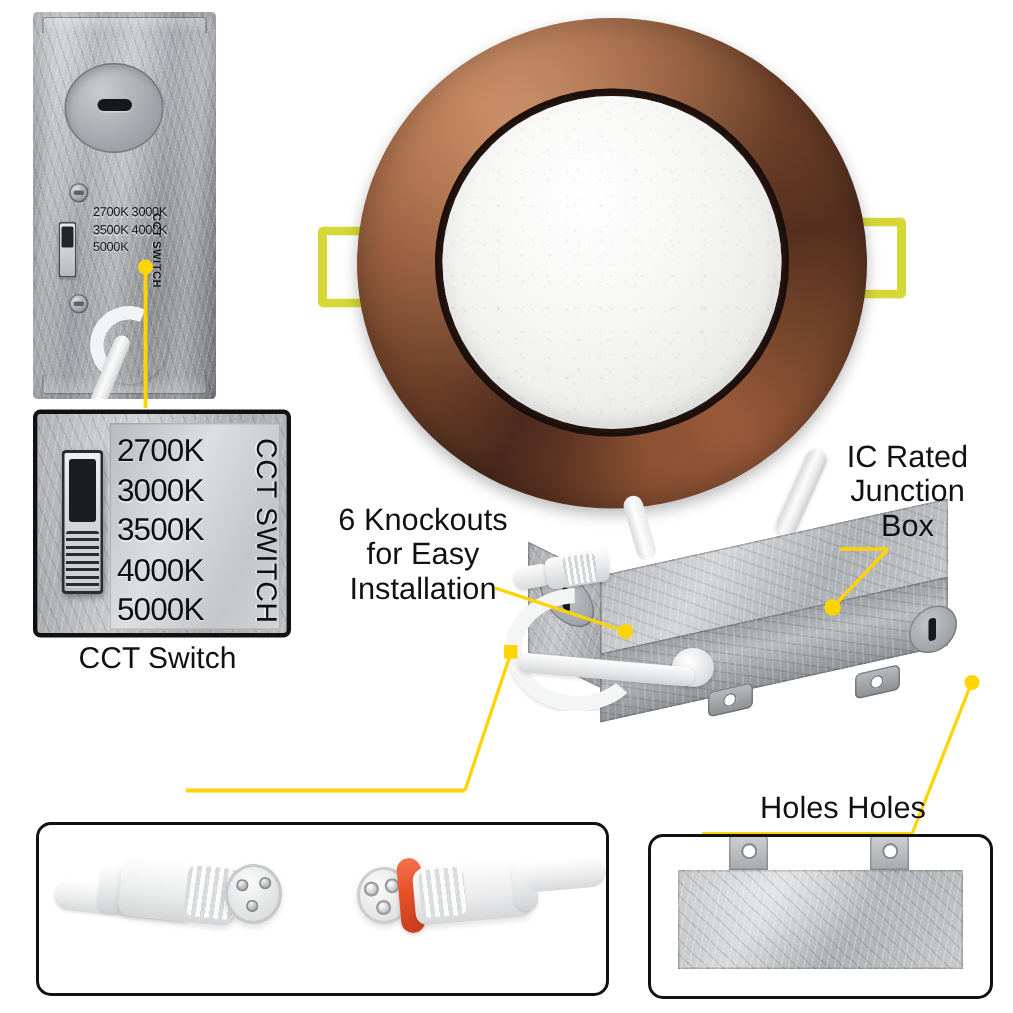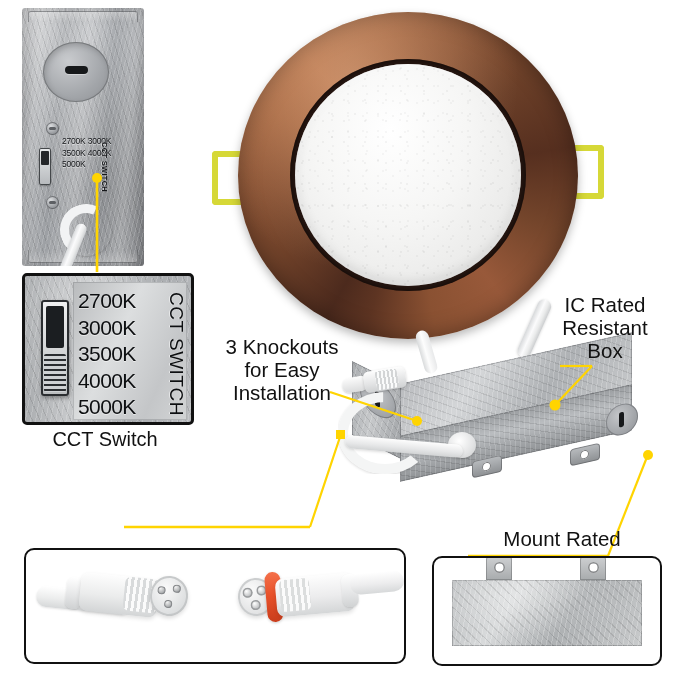--- a/index.html
+++ b/index.html
@@ -508,27 +508,27 @@
 
     <line x1="124" y1="527" x2="310" y2="527" stroke="#FFD400" stroke-width="2.6"></line>
     <line x1="310" y1="527" x2="340" y2="437" stroke="#FFD400" stroke-width="2.2"></line>
     <rect x="336" y="430" width="9" height="9" fill="#FFD400"></rect>
 
     <line x1="468" y1="556" x2="608" y2="556" stroke="#FFD400" stroke-width="2.6"></line>
     <line x1="608" y1="556" x2="647" y2="457" stroke="#FFD400" stroke-width="2.2"></line>
     <circle cx="648" cy="455" r="5" fill="#FFD400"></circle>
   </svg>
 
-  <div class="abs label" id="lbl-knockouts">3 Knockouts
+  <div class="abs label" id="lbl-knockouts">6 Knockouts
 for Easy
 Installation</div>
   <div class="abs label" id="lbl-icbox">IC Rated
-Resistant
+Junction
 Box</div>
-  <div class="abs label" id="lbl-mount">Mount Rated</div>
+  <div class="abs label" id="lbl-mount">Holes Holes</div>
 
   <div class="abs inset-frame conn" id="conn-inset">
     <div class="cordA"></div>
     <div class="collarA"></div>
     <div class="bodyA"></div>
     <div class="threadA"></div>
     <div class="faceA">
       <div class="pin p1"></div>
       <div class="pin p2"></div>
       <div class="pin p3"></div>

